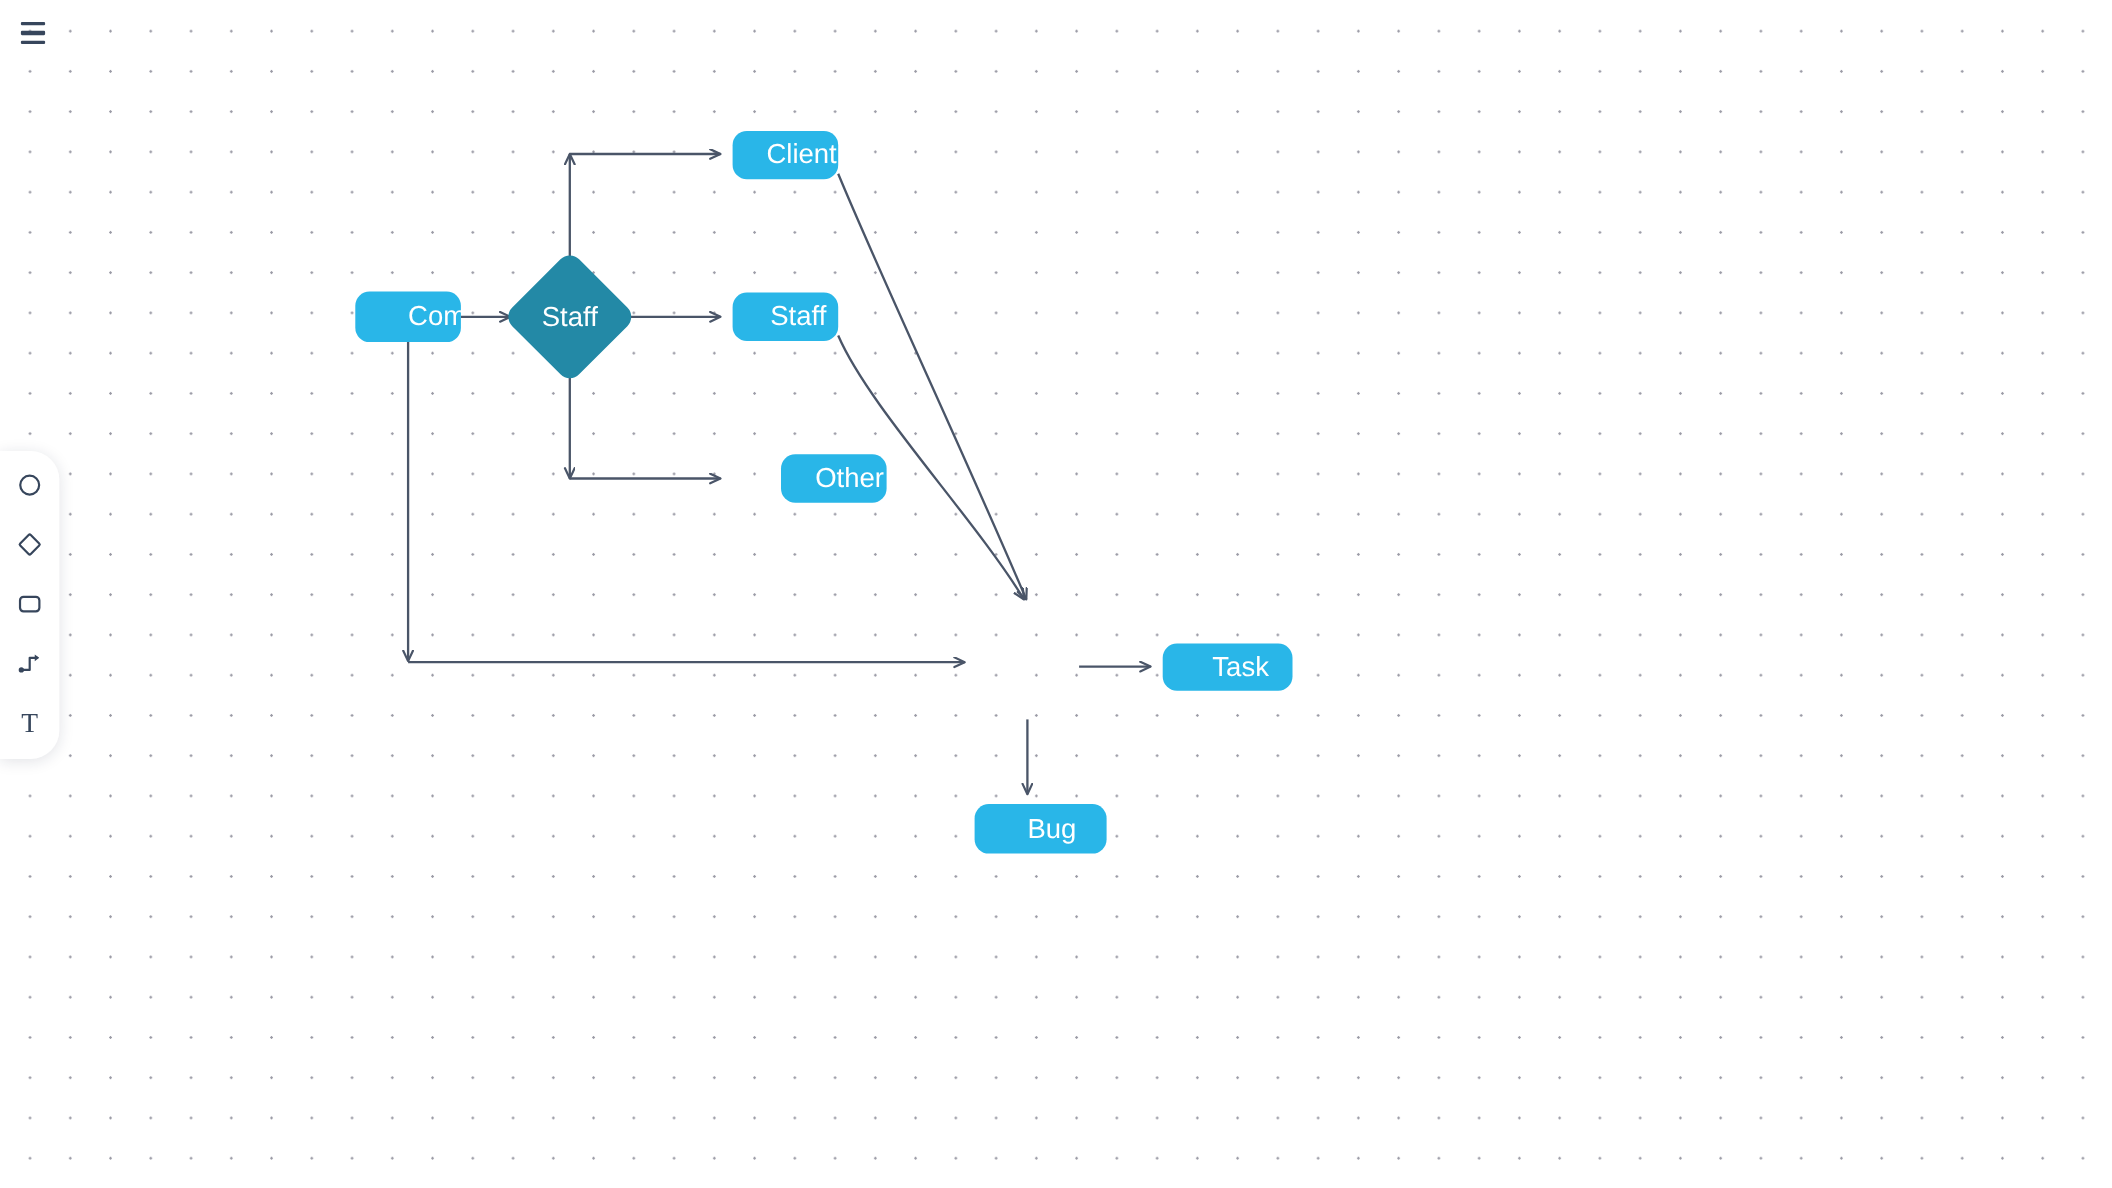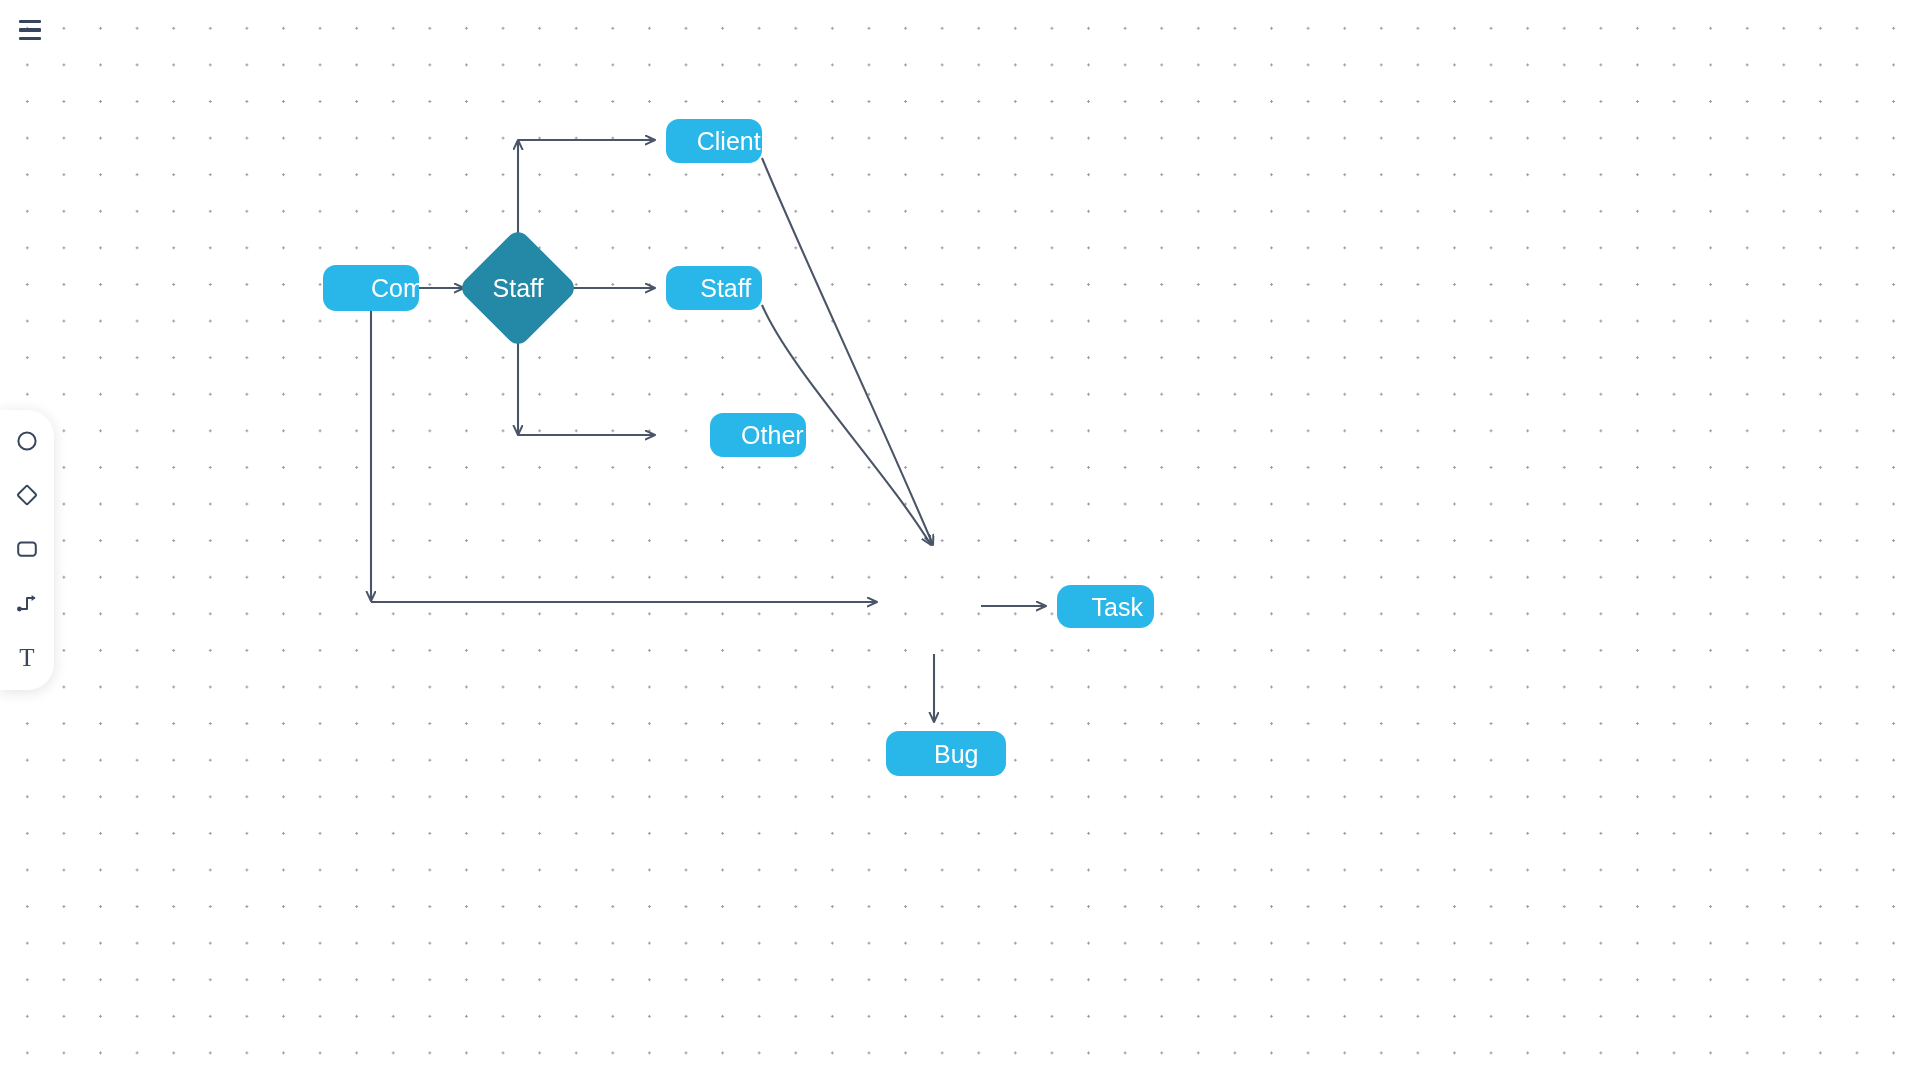--- a/index.html
+++ b/index.html
@@ -196,21 +196,21 @@
     </span>
   </div>
 
   <div class="node rect" style="left:666px; top:413px; width:96px; height:44px;margin-left:44px;">
     <span class="clip">
       <span class="lbl" style="left:50%; top:50%; transform:translate(-27%,-50%);">Other</span>
     </span>
   </div>
 
 
-  <div class="node rect" style="left:1057px; top:585px; width:97px; height:43px;border-radius:14px;">
+  <div class="node rect" style="left:1057px; top:585px; width:118px; height:43px;">
     <span class="clip">
       <span class="lbl" style="left:50%; top:50%; transform:translate(-27%,-50%);">Task</span>
     </span>
   </div>
 
   <div class="node rect" style="left:886px; top:731px; width:120px; height:45px;">
     <span class="clip">
       <span class="lbl" style="left:50%; top:50%; transform:translate(-27%,-50%);">Bug</span>
     </span>
   </div>

